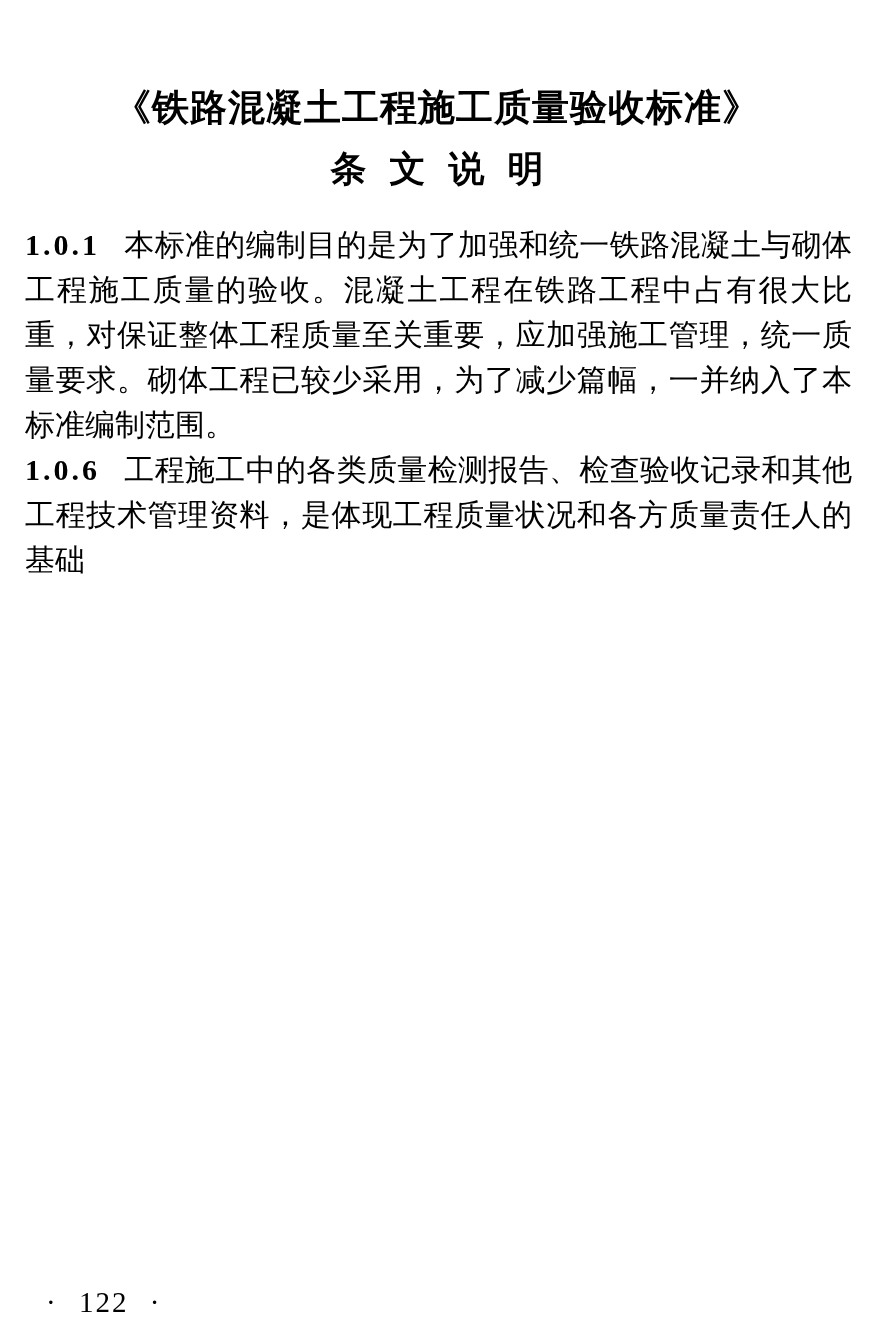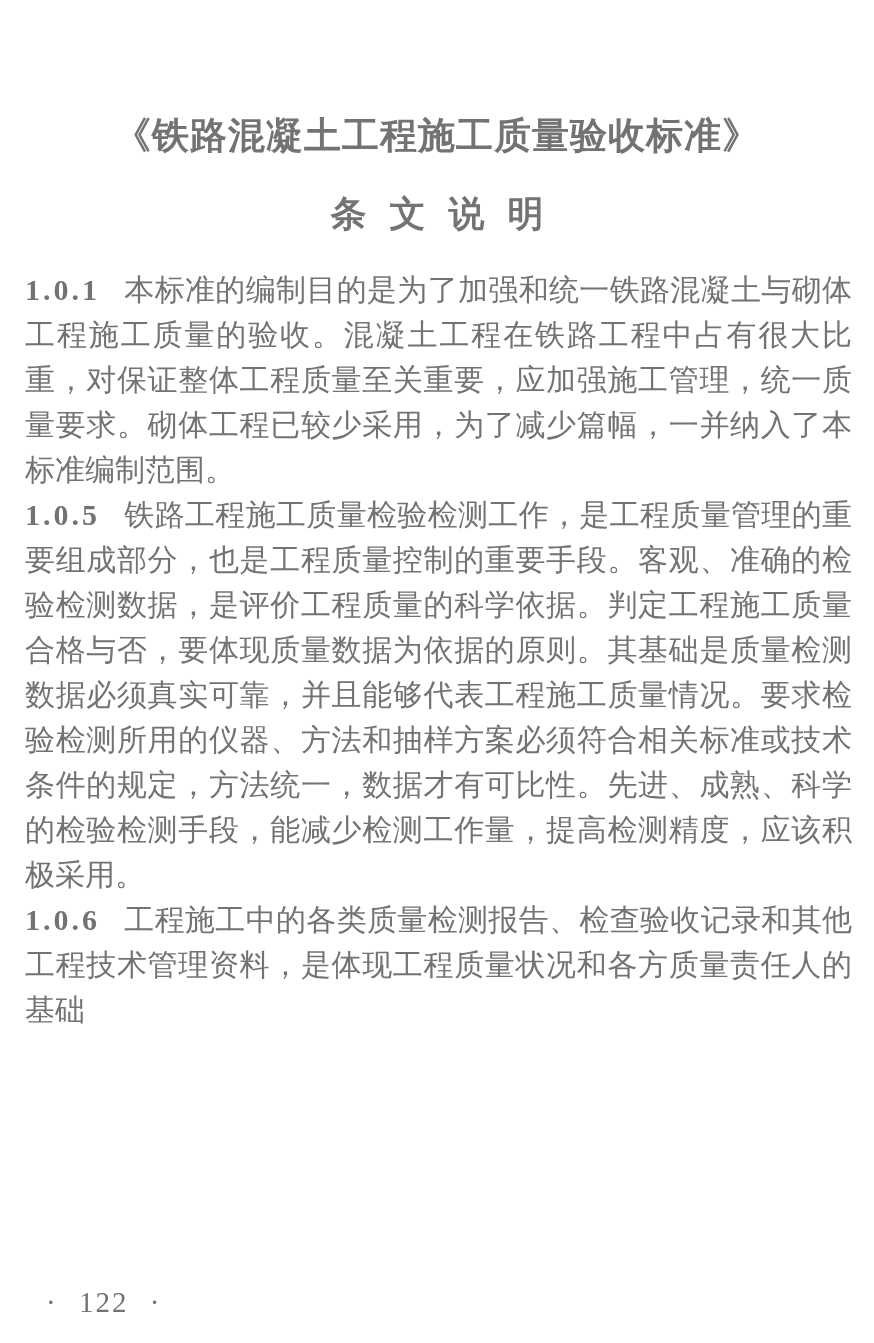--- a/index.html
+++ b/index.html
@@ -5,36 +5,36 @@
   html, body {
     margin: 0;
     padding: 0;
     background: #ffffff;
   }
   .page {
     position: relative;
     width: 874px;
     height: 1343px;
     background: #ffffff;
-    color: #737373;
+    color: #000000;
     font-family: "Liberation Serif", serif;
     overflow: hidden;
     box-sizing: border-box;
-    padding-top: 110px;
+    padding-top: 82px;
   }
   .doc-title {
     margin: 0;
     text-align: center;
     font-size: 37px;
     line-height: 52px;
     font-weight: 700;
     letter-spacing: 1px;
   }
   .doc-subtitle {
-    margin: 27px 0 0 0;
+    margin: 10px 0 0 0;
     text-align: center;
     font-size: 36px;
     line-height: 50px;
     font-weight: 700;
     word-spacing: 14px;
   }
   .preface {
     margin: 32px 72px 0 88px;
     font-size: 30px;
     line-height: 45px;
@@ -77,21 +77,20 @@
   <h1 class="doc-title">《铁路混凝土工程施工质量验收标准》</h1>
 
   <h2 class="doc-subtitle">条 文 说 明</h2>
 
 
   <div class="clauses">
 
     <p class="clause"><b class="clause-num">1.0.1</b><span>本标准的编制目的是为了加强和统一铁路混凝土与砌体工程施工质量的验收。混凝土工程在铁路工程中占有很大比重，对保证整体工程质量至关重要，应加强施工管理，统一质量要求。砌体工程已较少采用，为了减少篇幅，一并纳入了本标准编制范围。</span></p>
 
 
-    <p class="clause"><b class="clause-num">1.0.5</b><span>铁路工程施工质量检验检测工作，是工程质量管理的重要组成部分，也是工程质量控制的重要手段。客观、准确的检验检测数据，是评价工程质量的科学依据。判定工程施工质量合格与否，要体现质量数据为依据的原则。其基础是质量检测数据必须真实可靠，并且能够代表工程施工质量情况。要求检验检测所用的仪器、方法和抽样方案必须符合相关标准或技术条件的规定，方法统一，数据才有可比性。先进、成熟、科学的检验检测手段，能减少检测工作量，提高检测精度，应该积极采用。</span></p>
 
     <p class="clause"><b class="clause-num">1.0.6</b><span>工程施工中的各类质量检测报告、检查验收记录和其他工程技术管理资料，是体现工程质量状况和各方质量责任人的基础</span></p>
 
   </div>
 
   <div class="page-number">· 122 ·</div>
 
 </div>
 
 </body></html>

